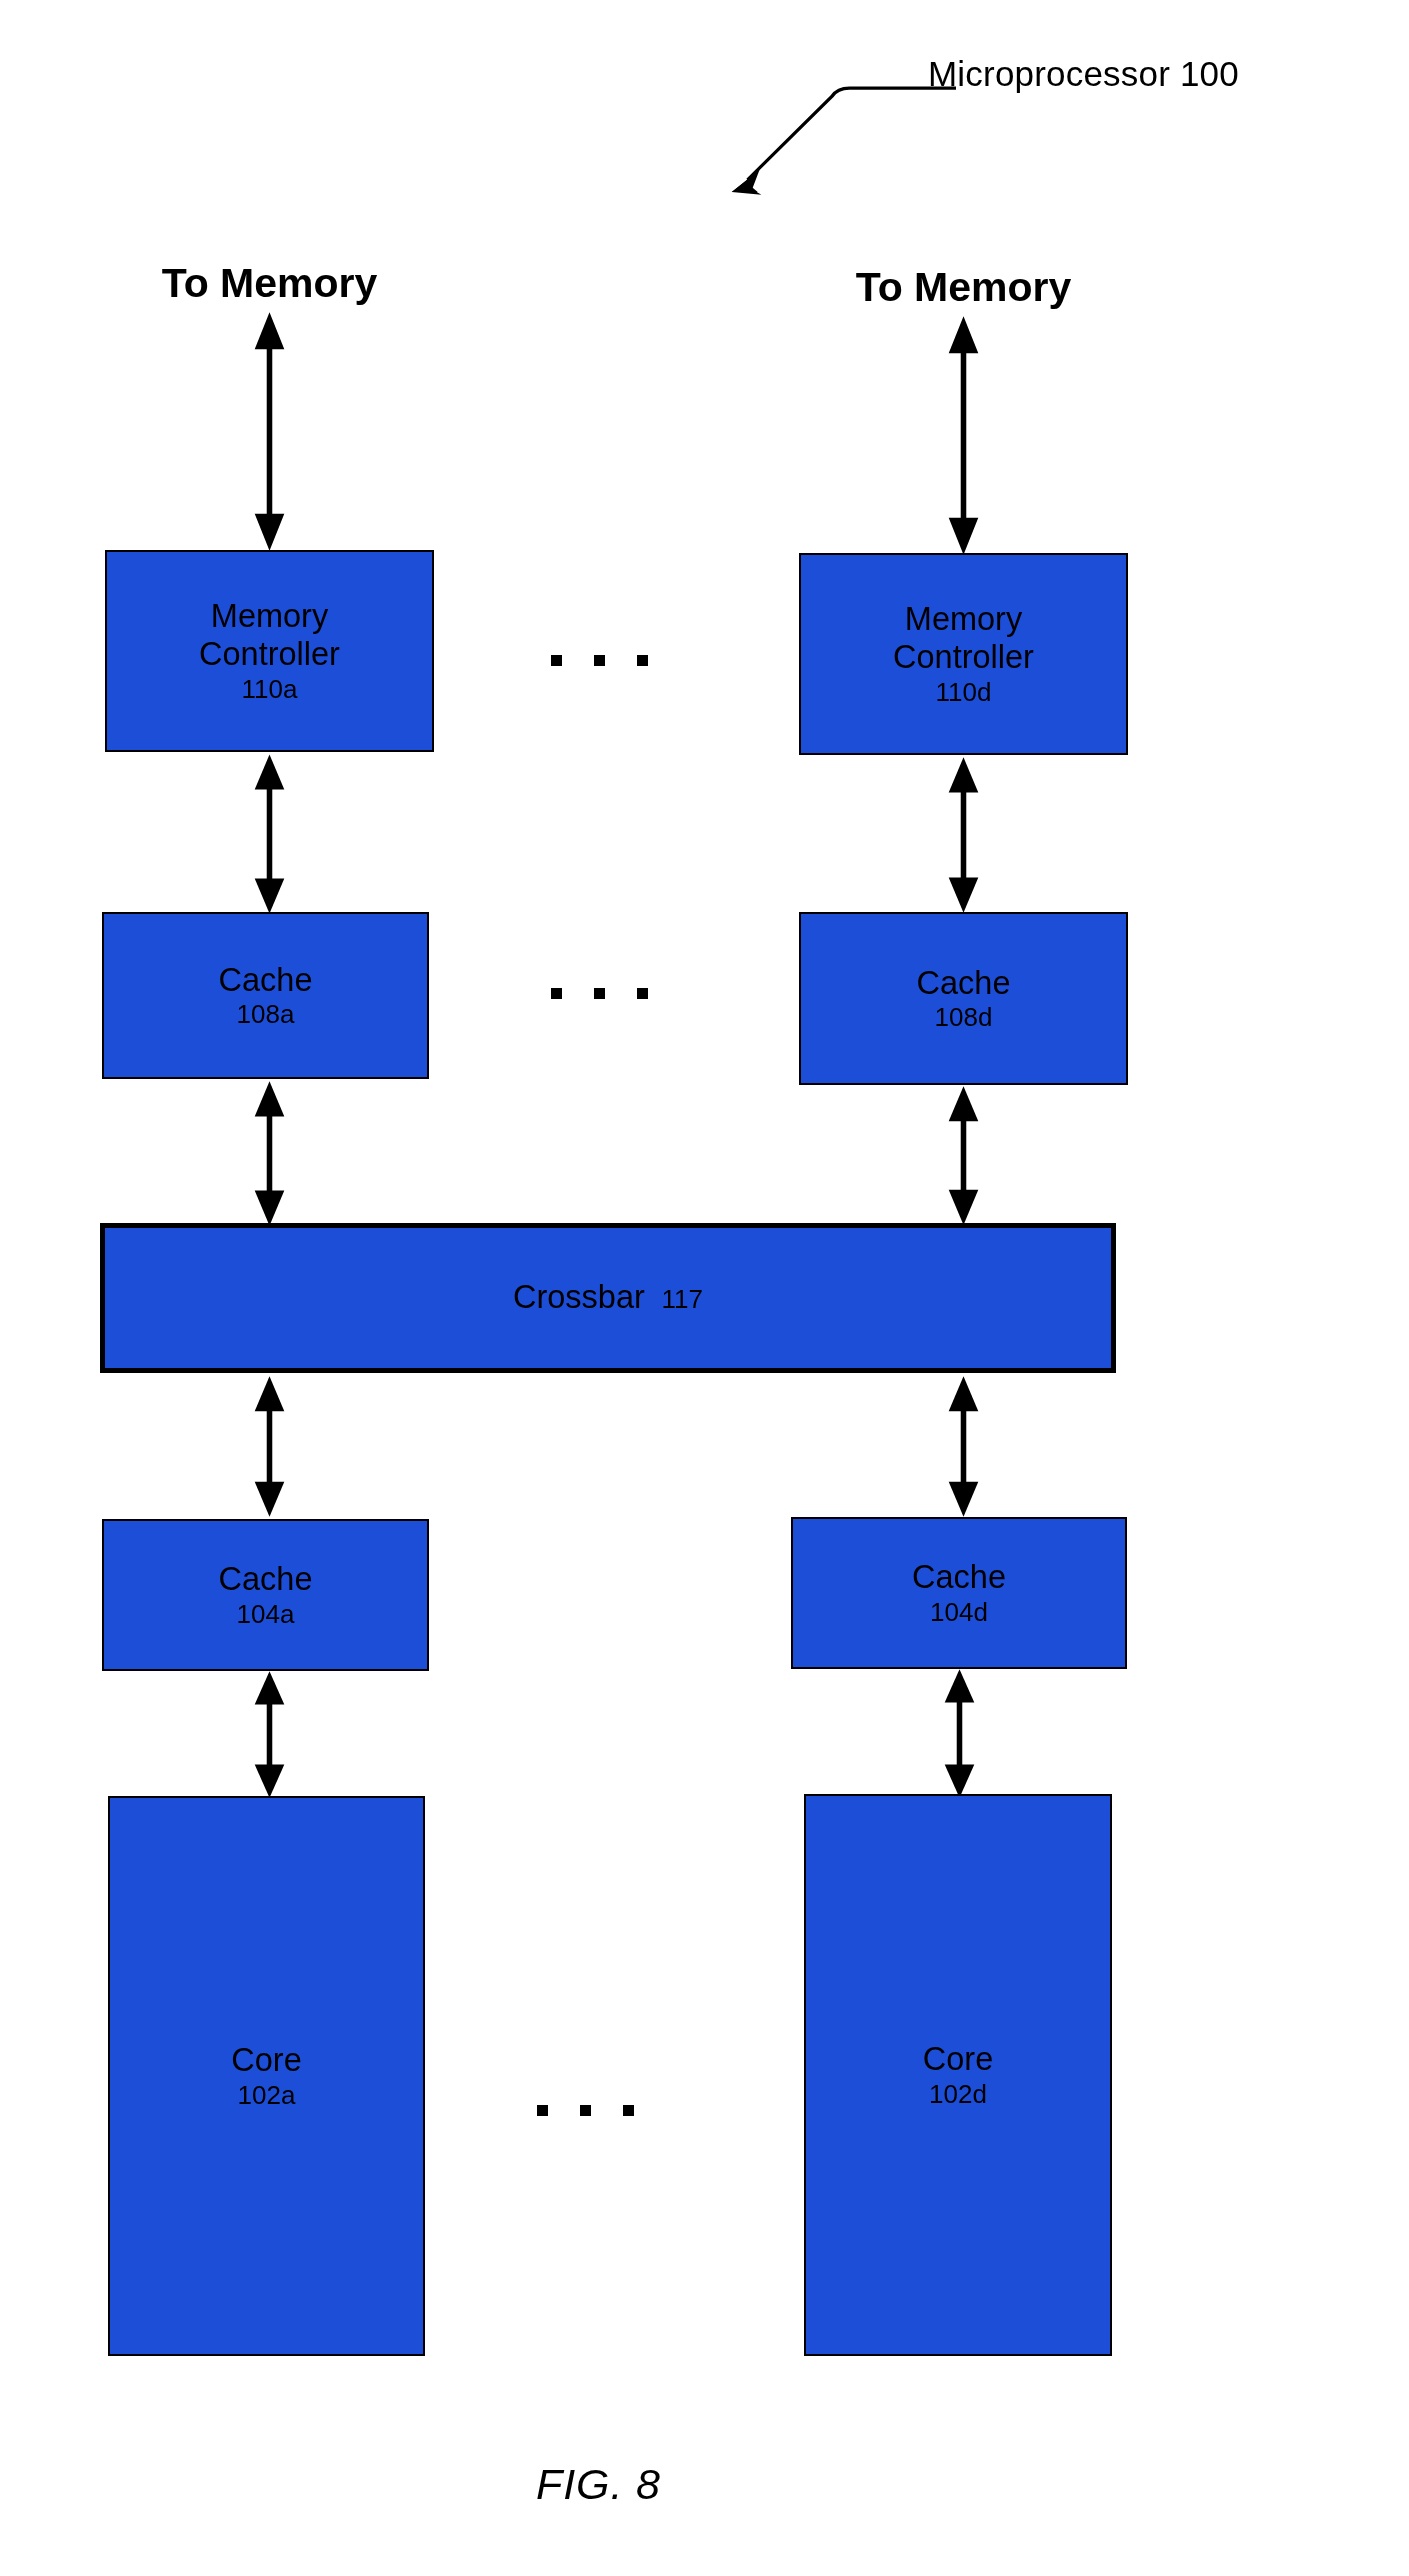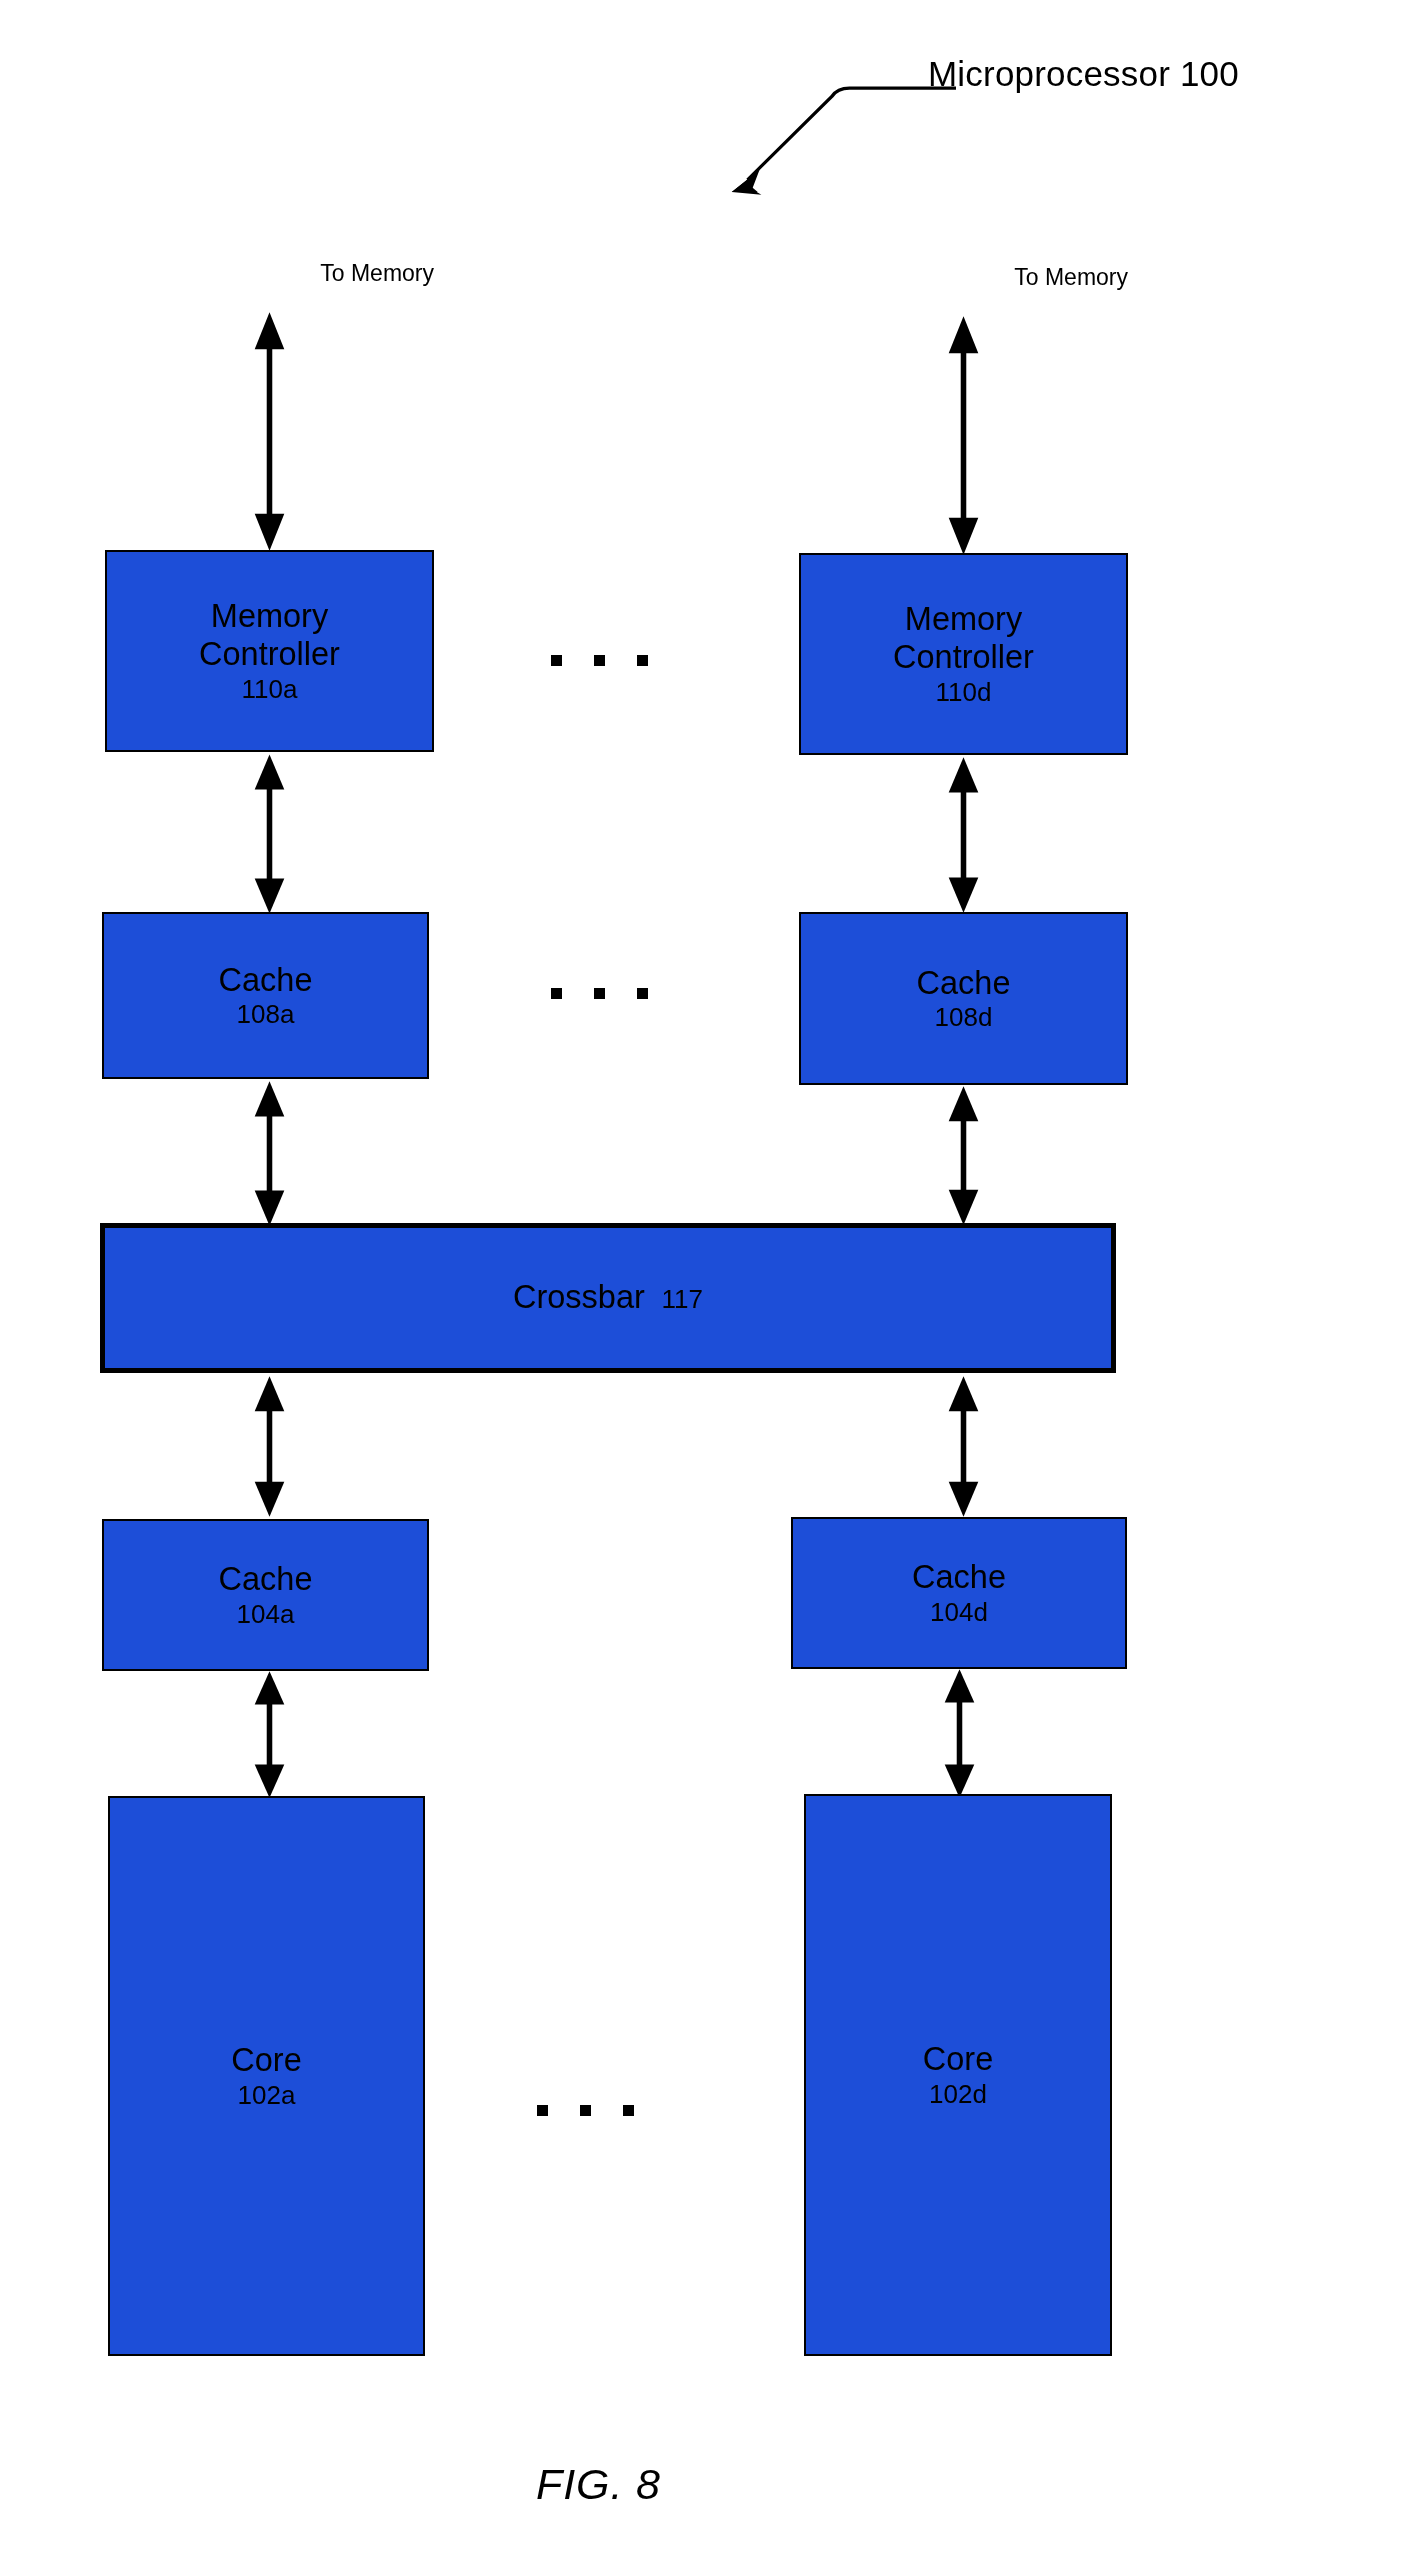--- a/index.html
+++ b/index.html
@@ -56,23 +56,24 @@
   
   .crossbar-inner {
     display: flex;
     align-items: baseline;
     gap: 16.7px;
     font-size: 32.5px;
   }
 
   
   .plain-label {
-    font-size: 23px;
-    white-space: nowrap;
-    text-align: right;
+    font-size: 41px;
+    white-space: nowrap;
+    text-align: center;
+    font-weight: bold;
   }
 
   
   .ellipsis {
     display: flex;
     gap: 32px;
     align-items: center;
   }
   .ellipsis i {
     display: block;

